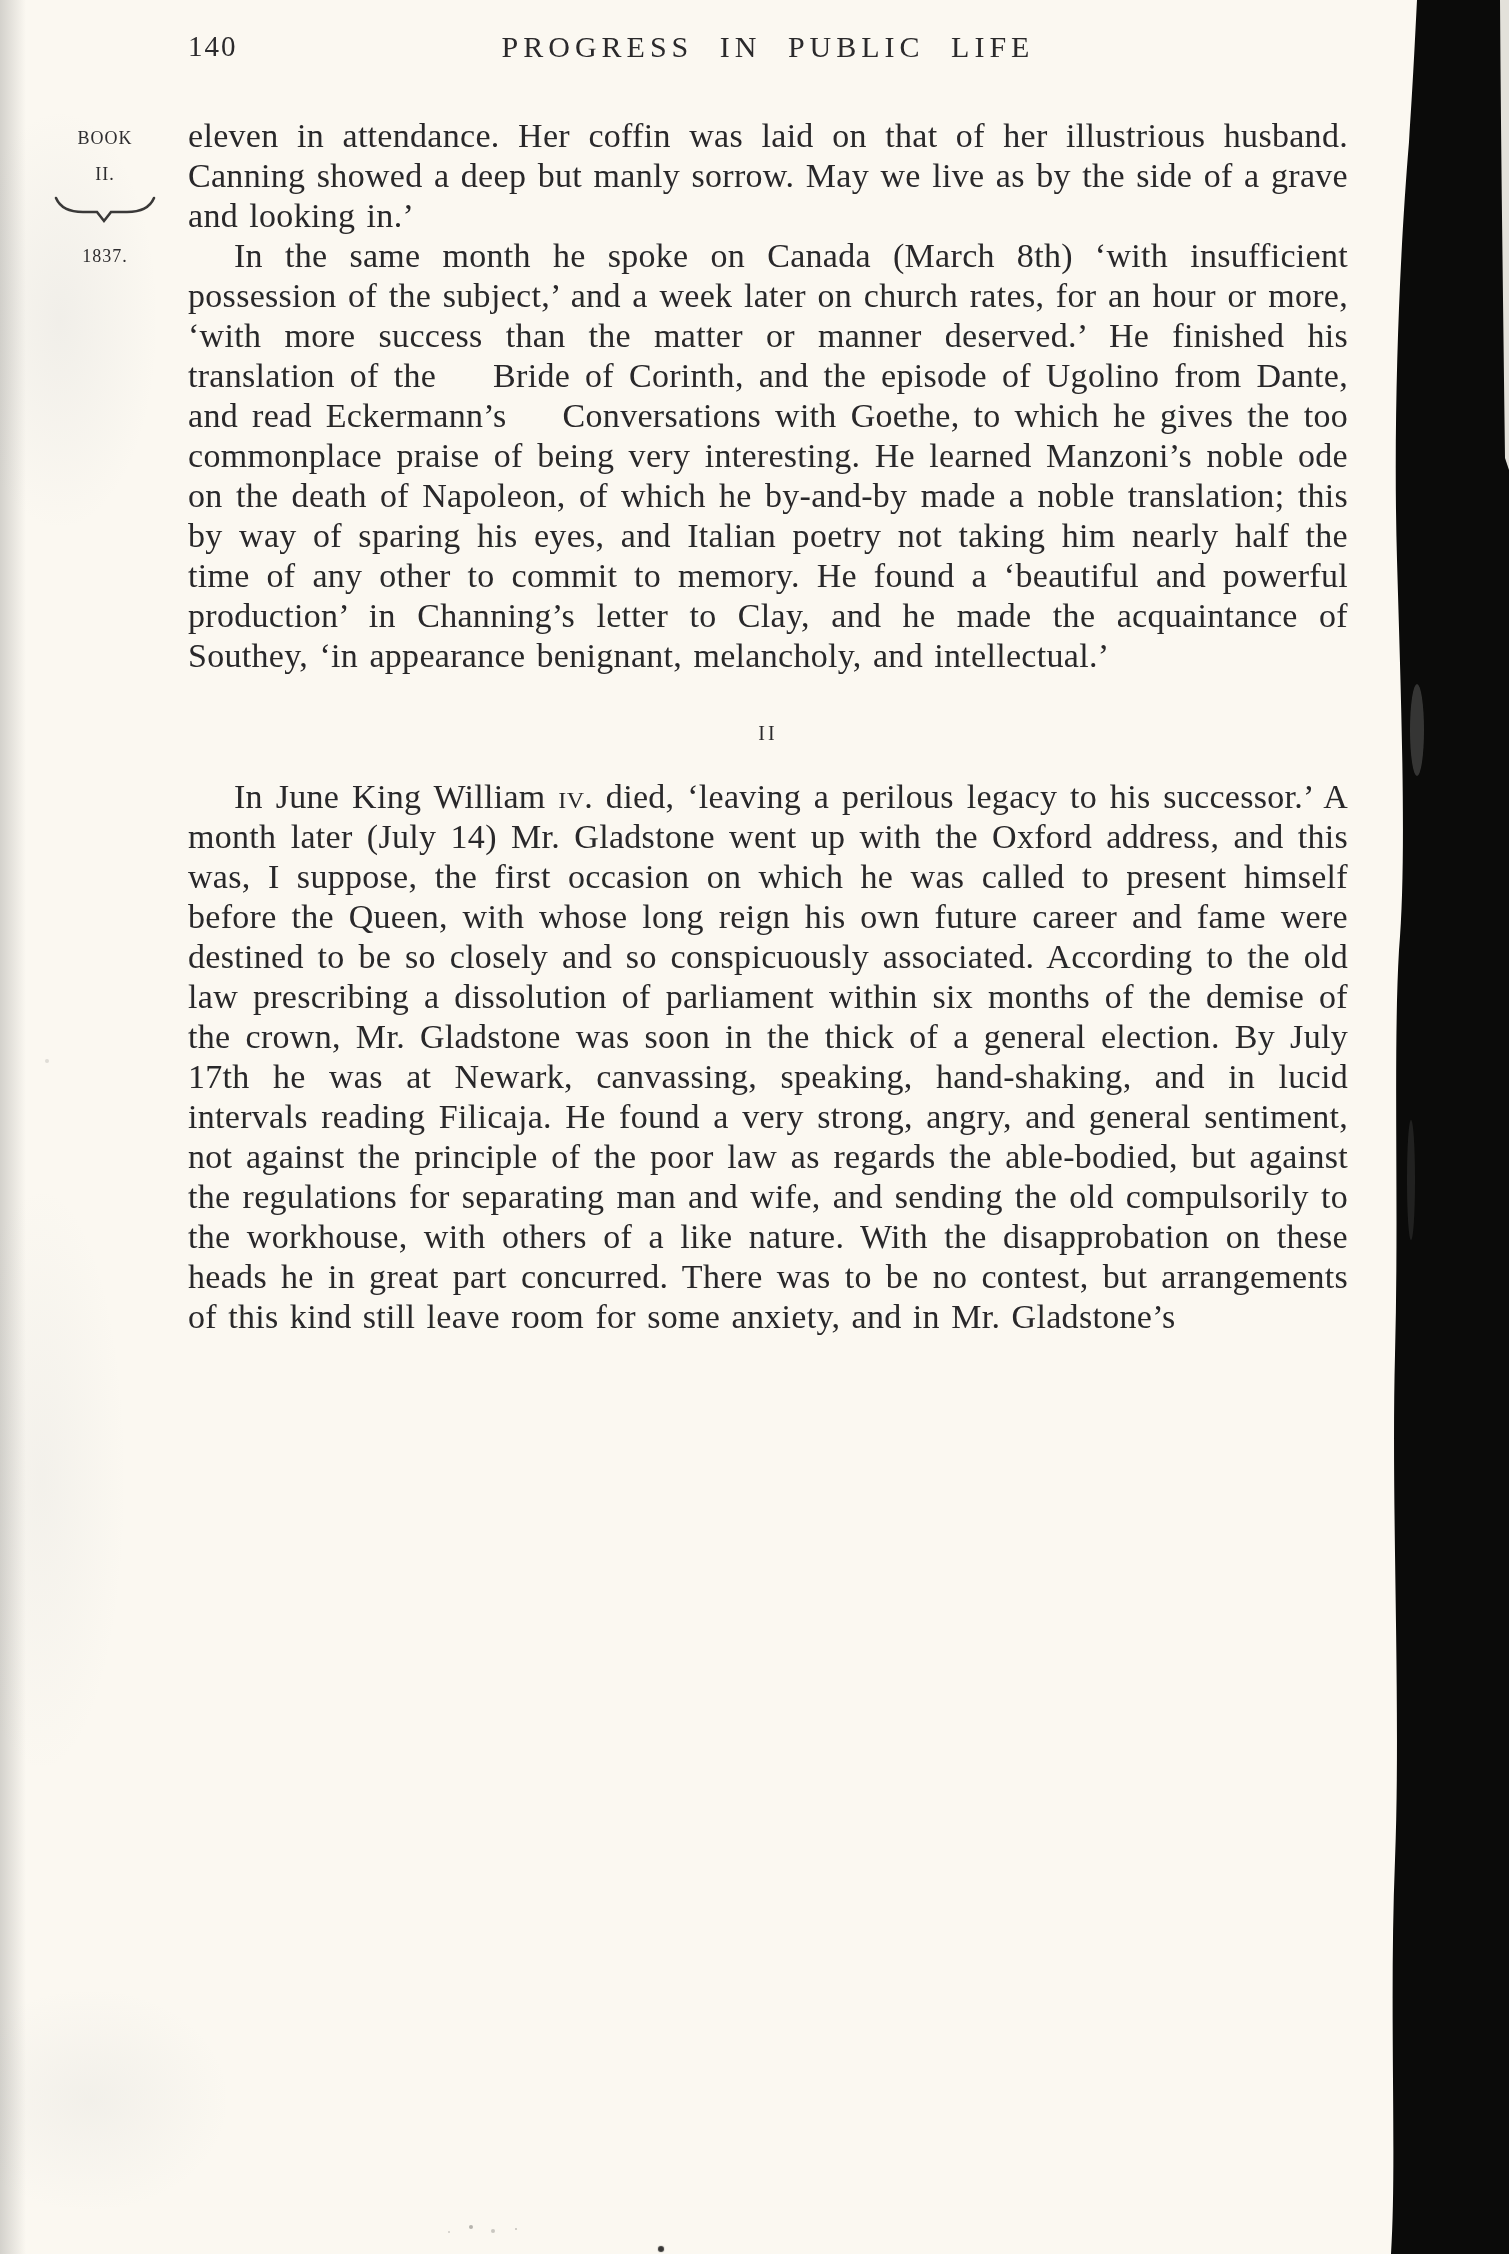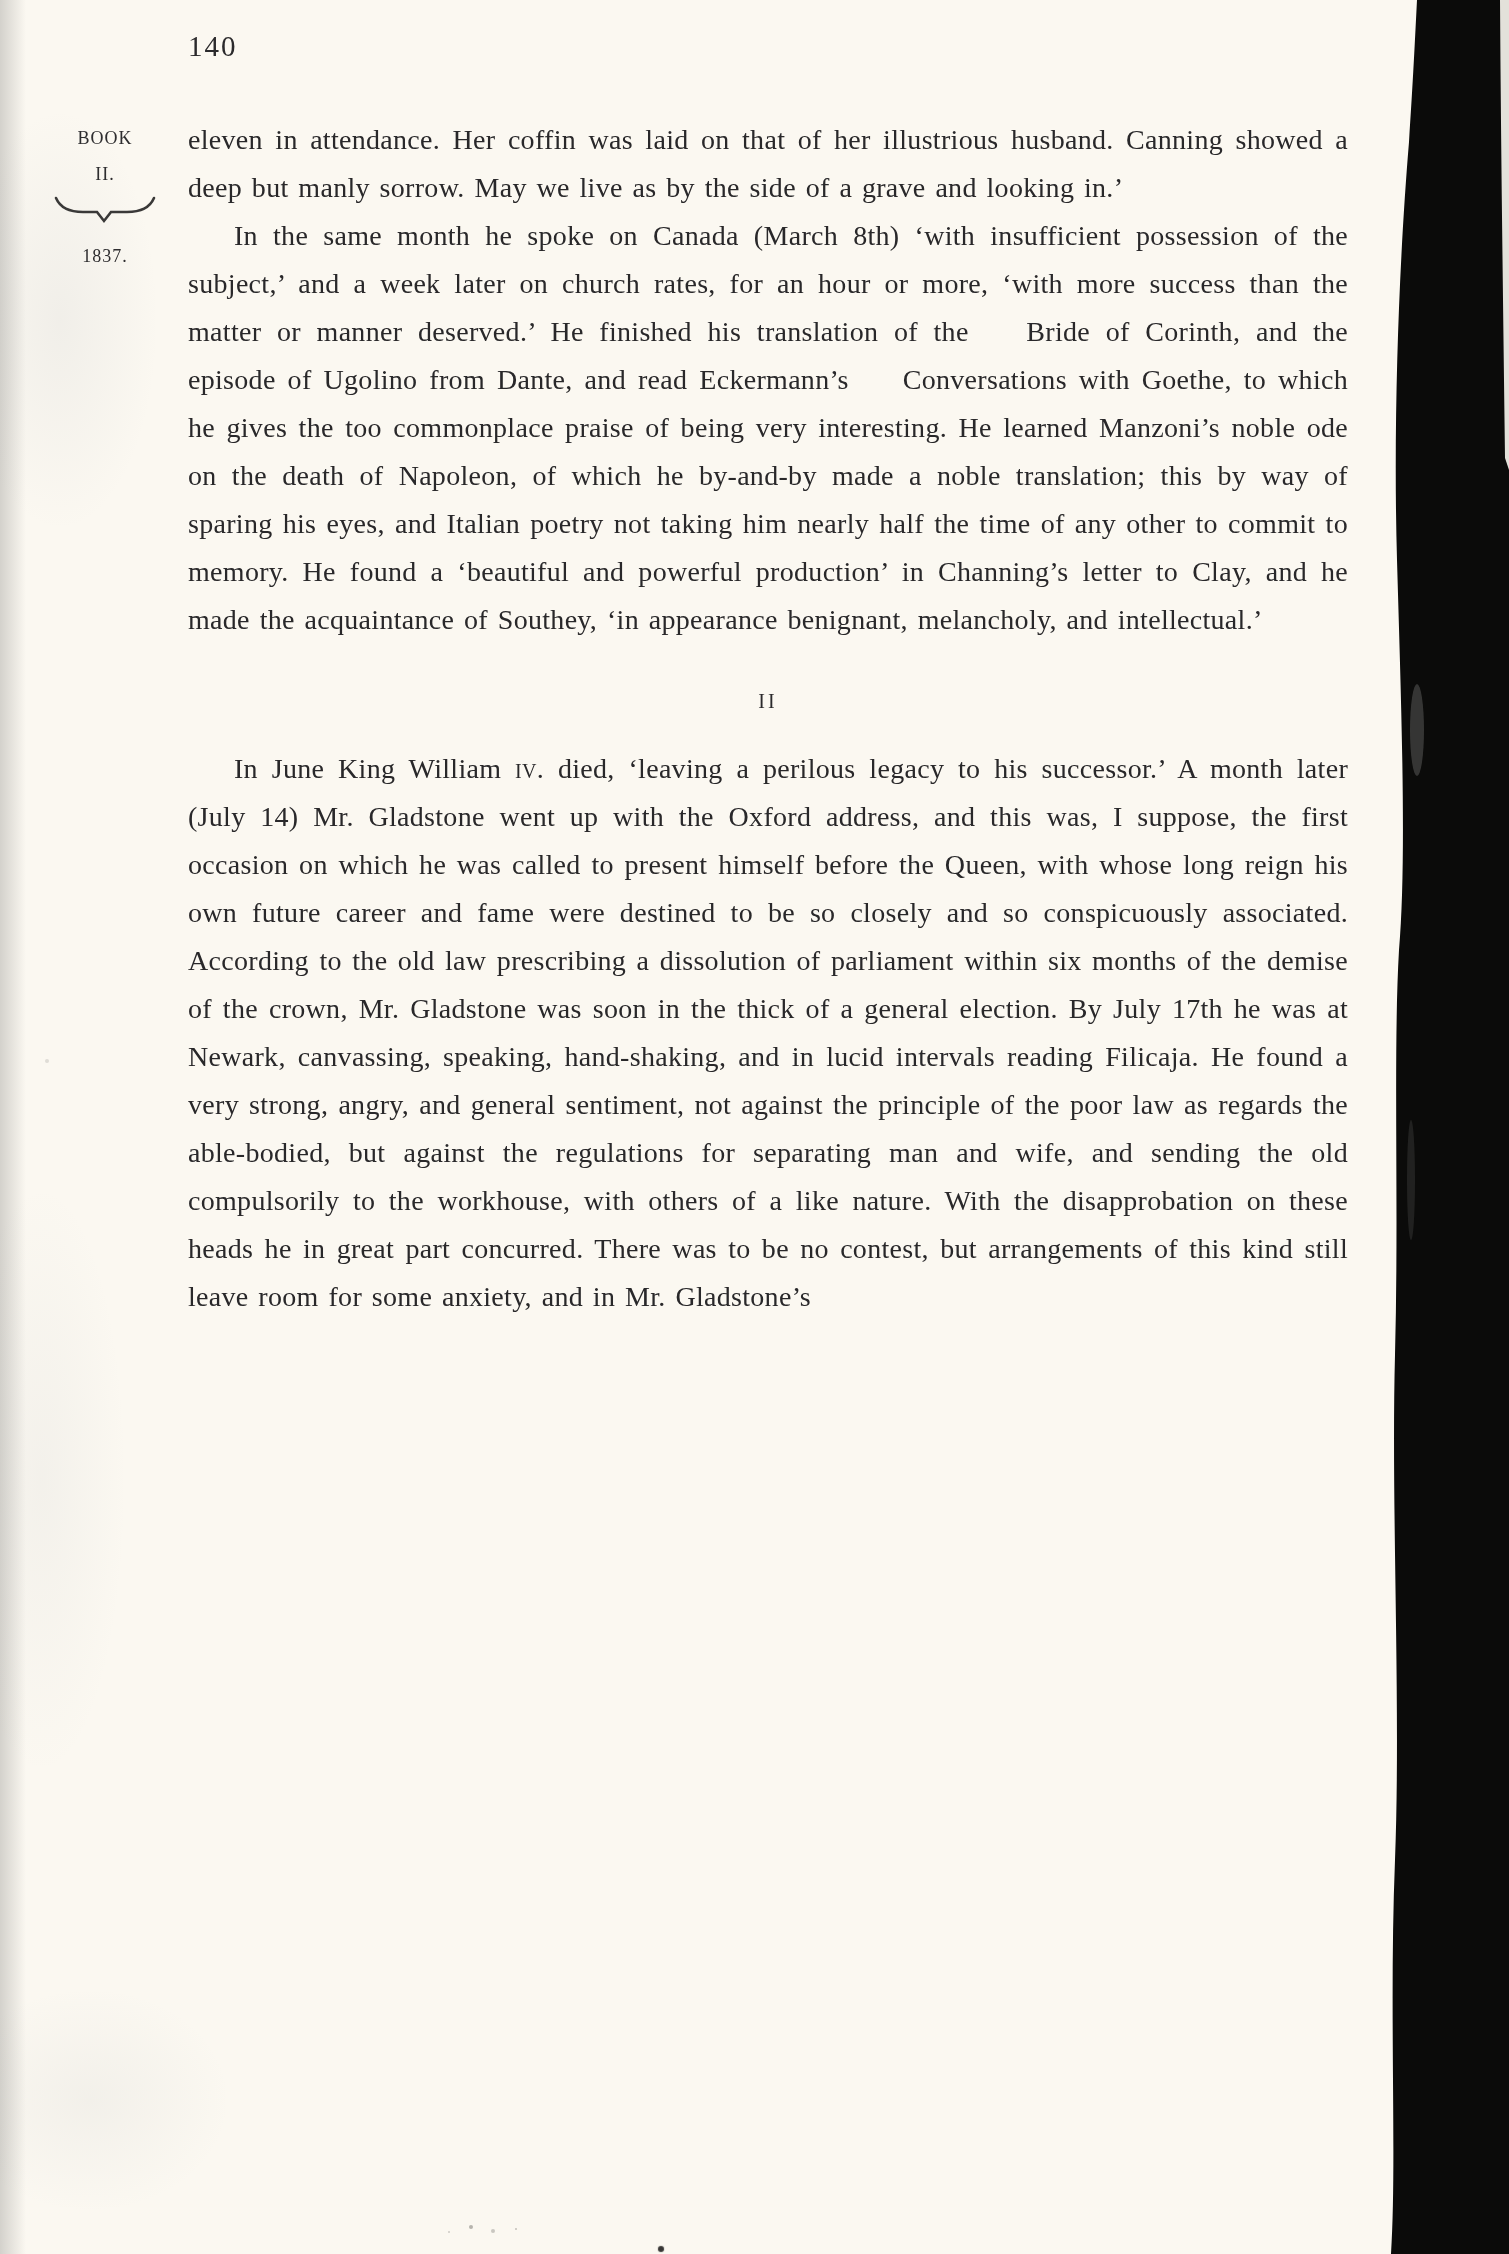--- a/index.html
+++ b/index.html
@@ -41,21 +41,21 @@
   }
   .mline{font-size:18px;line-height:36px;letter-spacing:1px;}
   .mline.year{margin-top:14px;}
   .brace{display:block;margin:2px auto 0 auto;}
   
   .textblock{
     position:absolute;left:188px;top:116px;width:1160px;
   }
   .para{
     margin:0;
-    font-size:28px;line-height:48px;
+    font-size:34px;line-height:40px;
     text-align:justify;
     letter-spacing:.3px;
     word-spacing:2.5px;
     color:#29282a;
   }
   .para.indent{text-indent:46px;}
   .it{margin-left:42px;}
   .sc{font-variant:small-caps;}
   .section-heading{
     margin:46px 0 32px 0;
@@ -83,20 +83,21 @@
 </style>
 </head>
 <body>
 
 <div class="page">
 
   <div class="edge-shade"></div>
 
   <header class="running-head">
     <span class="folio">140</span>
+    <span class="rtitle">PROGRESS IN PUBLIC LIFE</span>
   </header>
 
   <aside class="marginalia">
     <div class="mline">BOOK</div>
     <div class="mline">II.</div>
     <svg class="brace" width="104" height="30" viewBox="0 0 104 30">
       <path d="M3,4 Q9,18 30,18 L44,18 L51,27 L58,18 L74,18 Q95,18 101,4" fill="none" stroke="#3a3938" stroke-width="2.6" stroke-linecap="round"></path>
     </svg>
     <div class="mline year">1837.</div>
   </aside>

